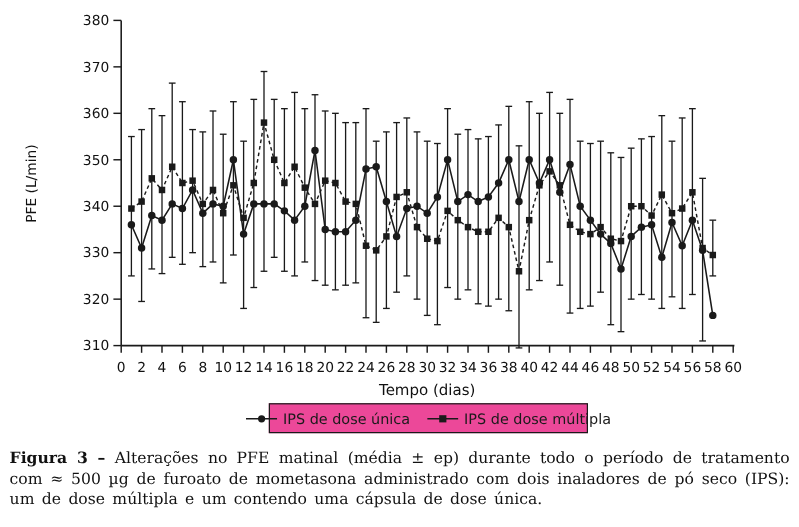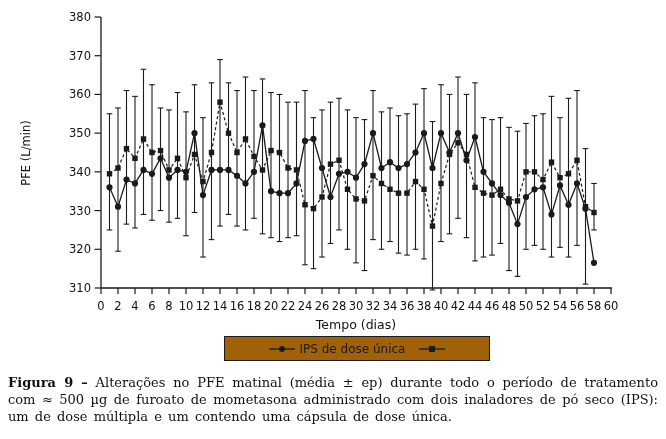--- a/index.html
+++ b/index.html
@@ -1,21 +1,21 @@
 <!DOCTYPE html>
 <html><head>
 <meta charset="utf-8">
 <style>
   html,body{margin:0;padding:0;background:#fff;}
   body{width:666px;height:439px;font-family:"DejaVu Sans",sans-serif;color:#111;overflow:hidden;}
   #figure{width:666px;height:439px;background:#fff;position:relative;}
   #chart-wrap{position:relative;width:666px;height:370px;}
   #chart-svg{position:absolute;left:0;top:0;font-family:"DejaVu Sans",sans-serif;}
   #legend-box{position:absolute;left:224px;top:336px;width:266px;height:25px;border:1.5px solid #1a1a1a;
-    display:flex;align-items:center;justify-content:center;gap:14px;box-sizing:border-box;background:#a16207;}
+    display:flex;align-items:center;justify-content:center;gap:14px;box-sizing:border-box;background:#ec4899;}
   .legend-item{display:flex;align-items:center;gap:5px;font-size:12px;color:#1a1a1a;white-space:nowrap;}
   .caption{position:absolute;left:8px;top:374px;width:650px;text-align:justify;
     font-family:"DejaVu Serif","Liberation Serif",serif;font-size:13px;line-height:17px;color:#111;
     word-spacing:2px;}
   .caption .cap-label{font-weight:bold;}
 </style>
 </head>
 <body>
 
 <div id="figure">
@@ -413,20 +413,21 @@
           <line x1="0" y1="5" x2="26" y2="5" stroke="#1a1a1a" stroke-width="1.3"></line>
           <circle cx="13" cy="5" r="3" fill="#1a1a1a"></circle>
         </svg>
         <span>IPS de dose única</span>
       </div>
       <div class="legend-item">
         <svg width="26" height="10">
           <line x1="0" y1="5" x2="26" y2="5" stroke="#1a1a1a" stroke-width="1.3"></line>
           <rect x="10" y="2" width="6" height="6" fill="#1a1a1a"></rect>
         </svg>
+        <span>IPS de dose múltipla</span>
       </div>
     </div>
   </div>
 
   <div class="caption">
-    <span class="cap-label">Figura 9 –</span><span> Alterações no PFE matinal (média ± ep) durante todo o período de tratamento com ≈ 500 µg de furoato de mometasona administrado com dois inaladores de pó seco (IPS): um de dose múltipla e um contendo uma cápsula de dose única.</span>
+    <span class="cap-label">Figura 3 –</span><span> Alterações no PFE matinal (média ± ep) durante todo o período de tratamento com ≈ 500 µg de furoato de mometasona administrado com dois inaladores de pó seco (IPS): um de dose múltipla e um contendo uma cápsula de dose única.</span>
   </div>
 </div>
 
 </body></html>

